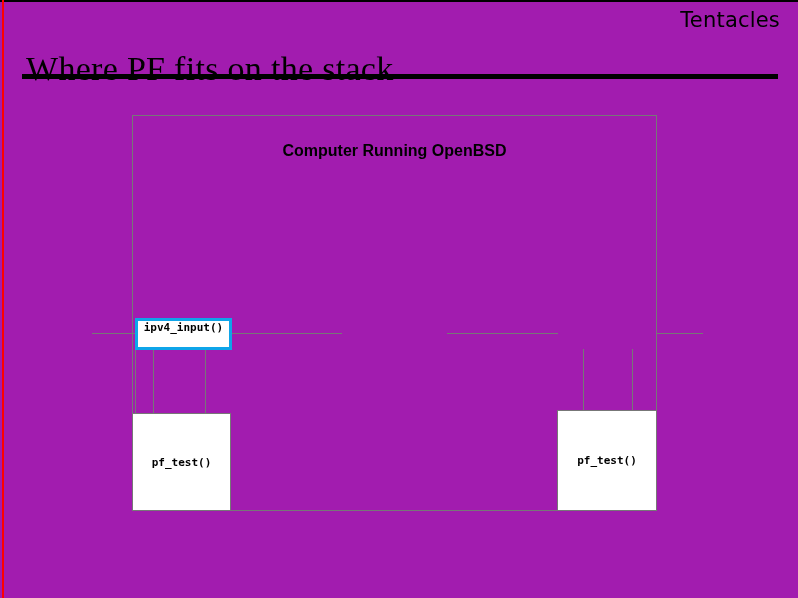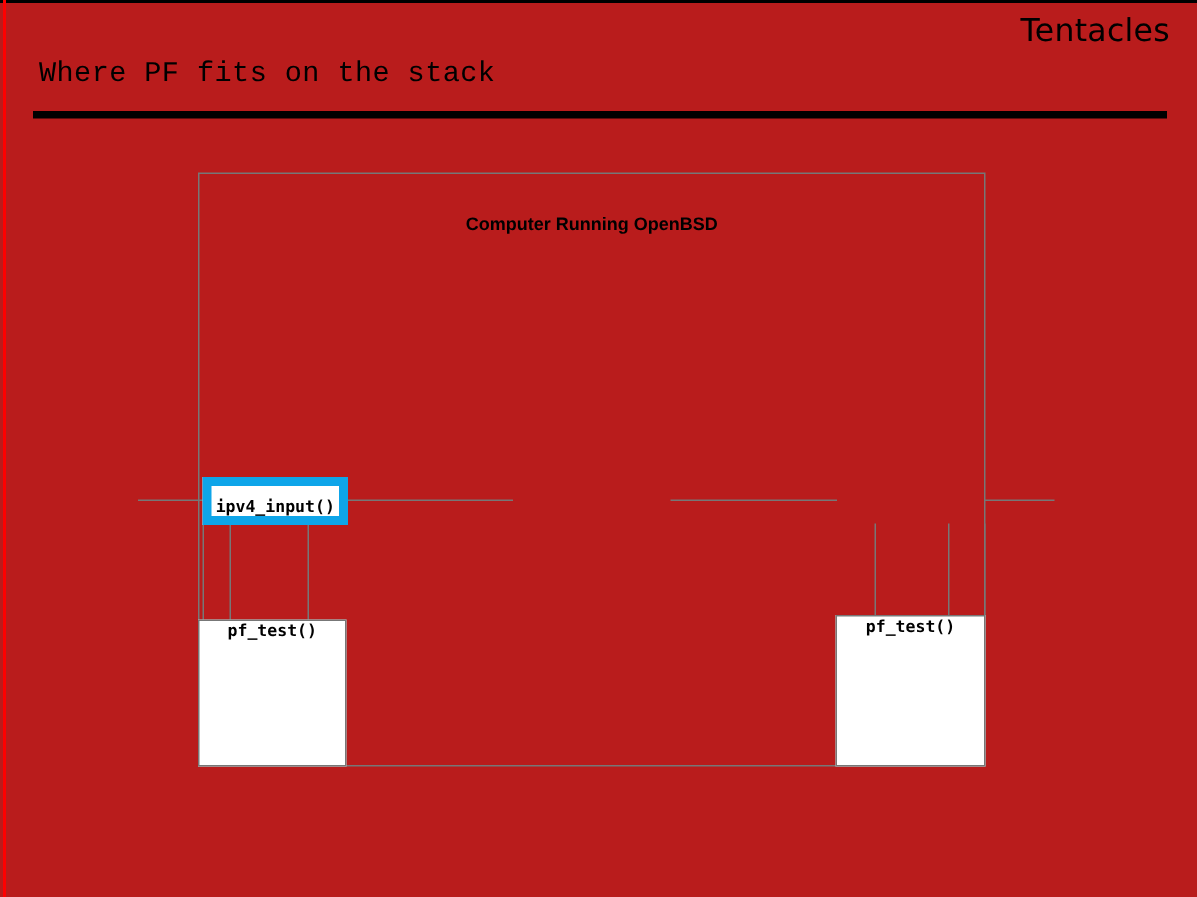--- a/index.html
+++ b/index.html
@@ -5,21 +5,21 @@
 <style>
   html, body {
     margin: 0;
     padding: 0;
     background: #ffffff;
   }
   #slide {
     position: relative;
     width: 798px;
     height: 598px;
-    background: #b91c1c;
+    background: #a21caf;
     overflow: hidden;
     font-family: "Liberation Sans", sans-serif;
   }
 
   
   #top-rule {
     position: absolute;
     left: 0; top: 0;
     width: 798px; height: 2px;
     background: #000000;
@@ -37,23 +37,23 @@
     right: 18px; top: 8px;
     font-family: "DejaVu Sans", sans-serif;
     font-size: 21px;
     font-weight: 400;
     letter-spacing: .2px;
     color: #000000;
     white-space: nowrap;
   }
   #slide-title {
     position: absolute;
-    left: 26px; top: 38px;
-    font-family: Liberation Mono, monospace;
-    font-size: 19px;
+    left: 26px; top: 50px;
+    font-family: Liberation Serif, serif;
+    font-size: 34px;
     font-weight: 400;
     letter-spacing: .3px;
     color: #000000;
     white-space: nowrap;
   }
   #title-rule {
     position: absolute;
     left: 22px; top: 74px;
     width: 756px; height: 5px;
     background: #000000;
@@ -67,58 +67,58 @@
   }
   .host-box {
     position: absolute;
     border: 1px solid #777777;
     background: transparent;
     box-sizing: border-box;
   }
   .host-label {
     position: absolute;
     font-family: "Liberation Sans", sans-serif;
-    font-size: 12px;
+    font-size: 16px;
     font-weight: bold;
     color: #000000;
     white-space: nowrap;
     text-align: center;
   }
   .wire {
     position: absolute;
     background: #777777;
   }
   .wire-h { height: 1px; }
   .wire-v { width: 1px; }
 
   .fn-box {
     position: absolute;
-    border: 6px solid #0ea5e9;
+    border: 3px solid #0ea5e9;
     background: #ffffff;
     box-sizing: border-box;
     display: flex;
-    align-items: flex-end;
+    align-items: flex-start;
     justify-content: center;
   }
   .fn-label {
     font-family: "DejaVu Sans Mono", "Liberation Mono", monospace;
     font-size: 11px;
     font-weight: bold;
     color: #000000;
     white-space: nowrap;
     letter-spacing: 0px;
   }
 
   .pf-box {
     position: absolute;
     border: 1px solid #777777;
     background: #ffffff;
     box-sizing: border-box;
     display: flex;
-    align-items: flex-start;
+    align-items: center;
     justify-content: center;
   }
   .pf-label {
     font-family: "DejaVu Sans Mono", "Liberation Mono", monospace;
     font-size: 11px;
     font-weight: bold;
     color: #000000;
     white-space: nowrap;
   }
 </style>

